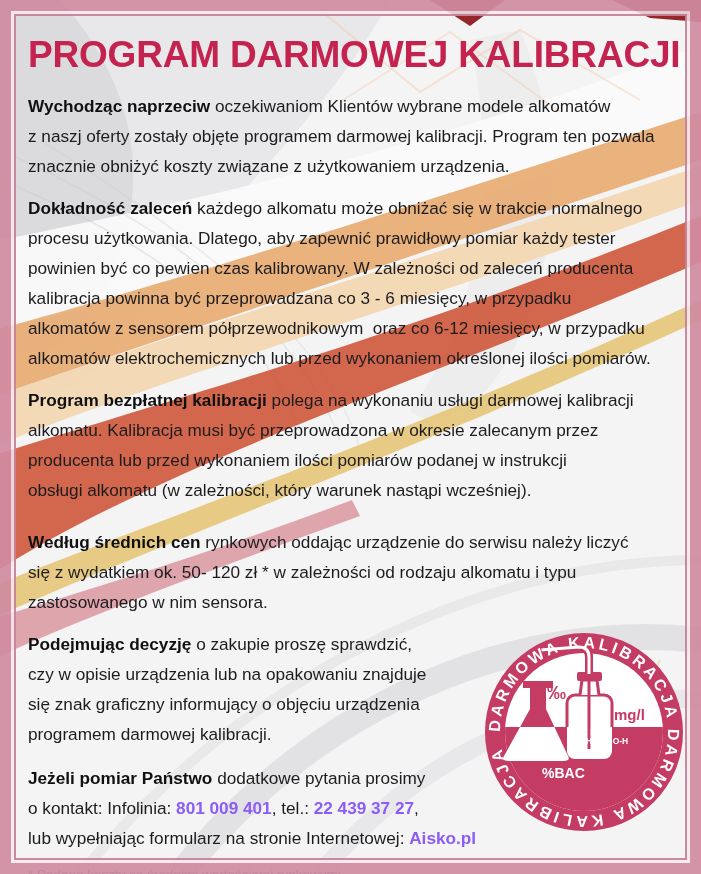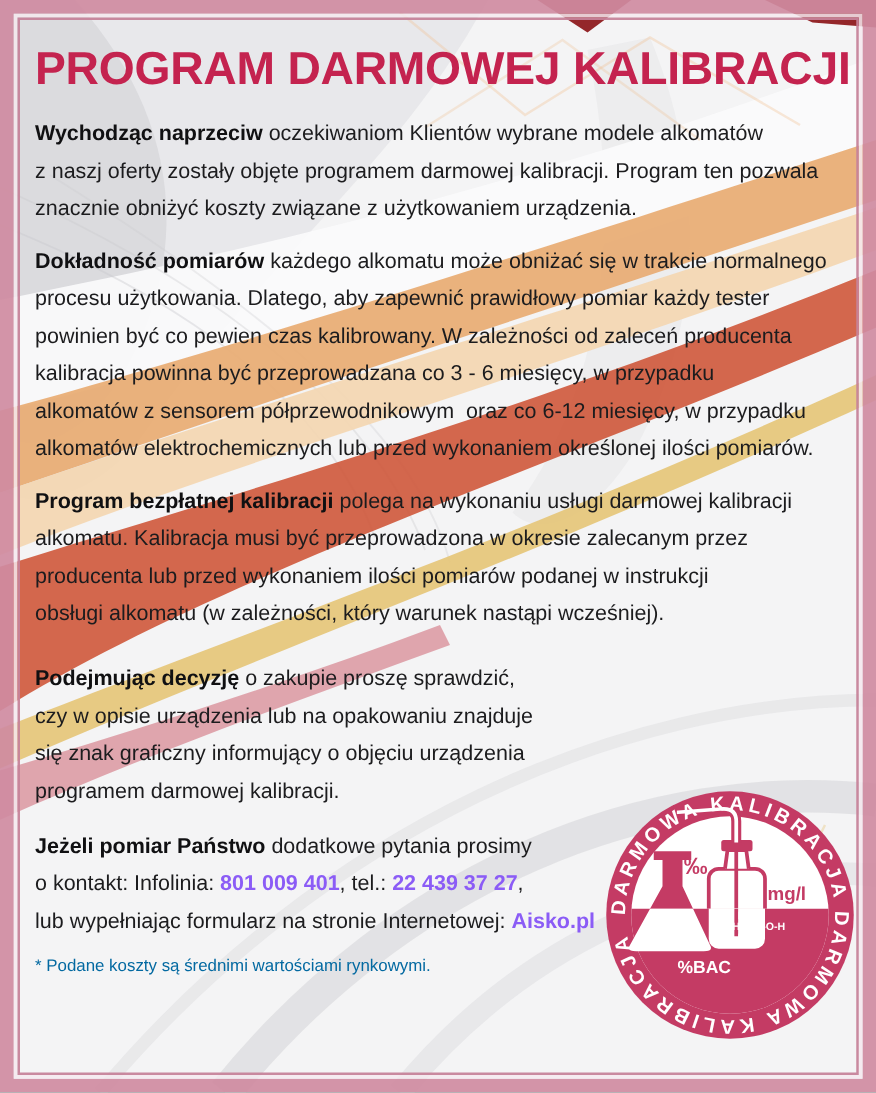--- a/index.html
+++ b/index.html
@@ -111,33 +111,36 @@
     </text>
   </svg>
 
   <div class="content">
     <div class="title">PROGRAM DARMOWEJ KALIBRACJI</div>
 
     <p class="para"><b>Wychodząc naprzeciw</b><span> oczekiwaniom Klientów wybrane modele alkomatów
 z naszj oferty zostały objęte programem darmowej kalibracji. Program ten pozwala
 znacznie obniżyć koszty związane z użytkowaniem urządzenia.</span></p>
 
-    <p class="para"><b>Dokładność pomiarów</b><span> każdego alkomatu może obniżać się w trakcie normalnego
+    <p class="para"><b>Dokładność zaleceń</b><span> każdego alkomatu może obniżać się w trakcie normalnego
 procesu użytkowania. Dlatego, aby zapewnić prawidłowy pomiar każdy tester
 powinien być co pewien czas kalibrowany. W zależności od zaleceń producenta
 kalibracja powinna być przeprowadzana co 3 - 6 miesięcy, w przypadku
 alkomatów z sensorem półprzewodnikowym  oraz co 6-12 miesięcy, w przypadku
 alkomatów elektrochemicznych lub przed wykonaniem określonej ilości pomiarów.</span></p>
 
     <p class="para gap-lg"><b>Program bezpłatnej kalibracji</b><span> polega na wykonaniu usługi darmowej kalibracji
 alkomatu. Kalibracja musi być przeprowadzona w okresie zalecanym przez
 producenta lub przed wykonaniem ilości pomiarów podanej w instrukcji
 obsługi alkomatu (w zależności, który warunek nastąpi wcześniej).</span></p>
 
 
+    <p class="para"><b>Według średnich cen</b><span> rynkowych oddając urządzenie do serwisu należy liczyć
+się z wydatkiem ok. 50- 120 zł * w zależności od rodzaju alkomatu i typu
+zastosowanego w nim sensora.</span></p>
 
 
     <p class="para narrow-block"><b>Podejmując decyzję</b><span> o zakupie proszę sprawdzić,
 czy w opisie urządzenia lub na opakowaniu znajduje
 się znak graficzny informujący o objęciu urządzenia
 programem darmowej kalibracji.</span></p>
 
     <p class="para"><b>Jeżeli pomiar Państwo</b><span> dodatkowe pytania prosimy
 o kontakt: Infolinia: </span><span class="red">801 009 401</span><span>, tel.: </span><span class="red">22 439 37 27</span><span>,
 lub wypełniając formularz na stronie Internetowej: </span><span class="red">Aisko.pl</span></p>

